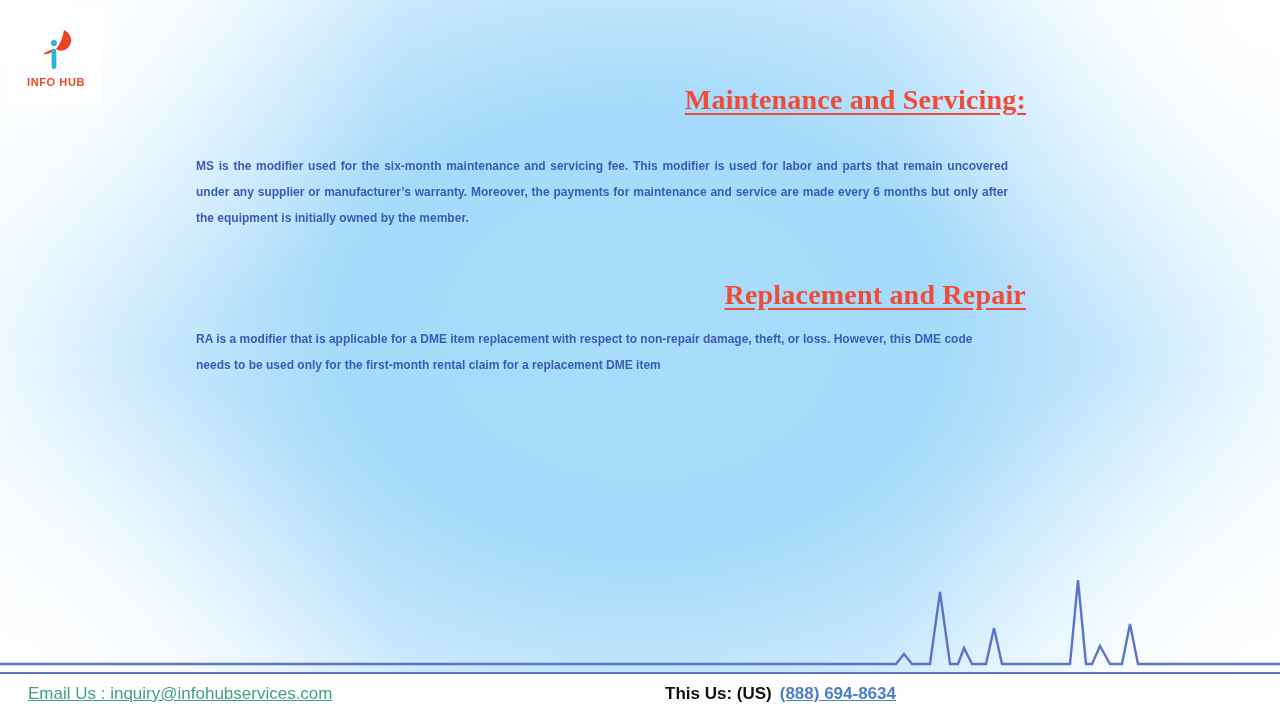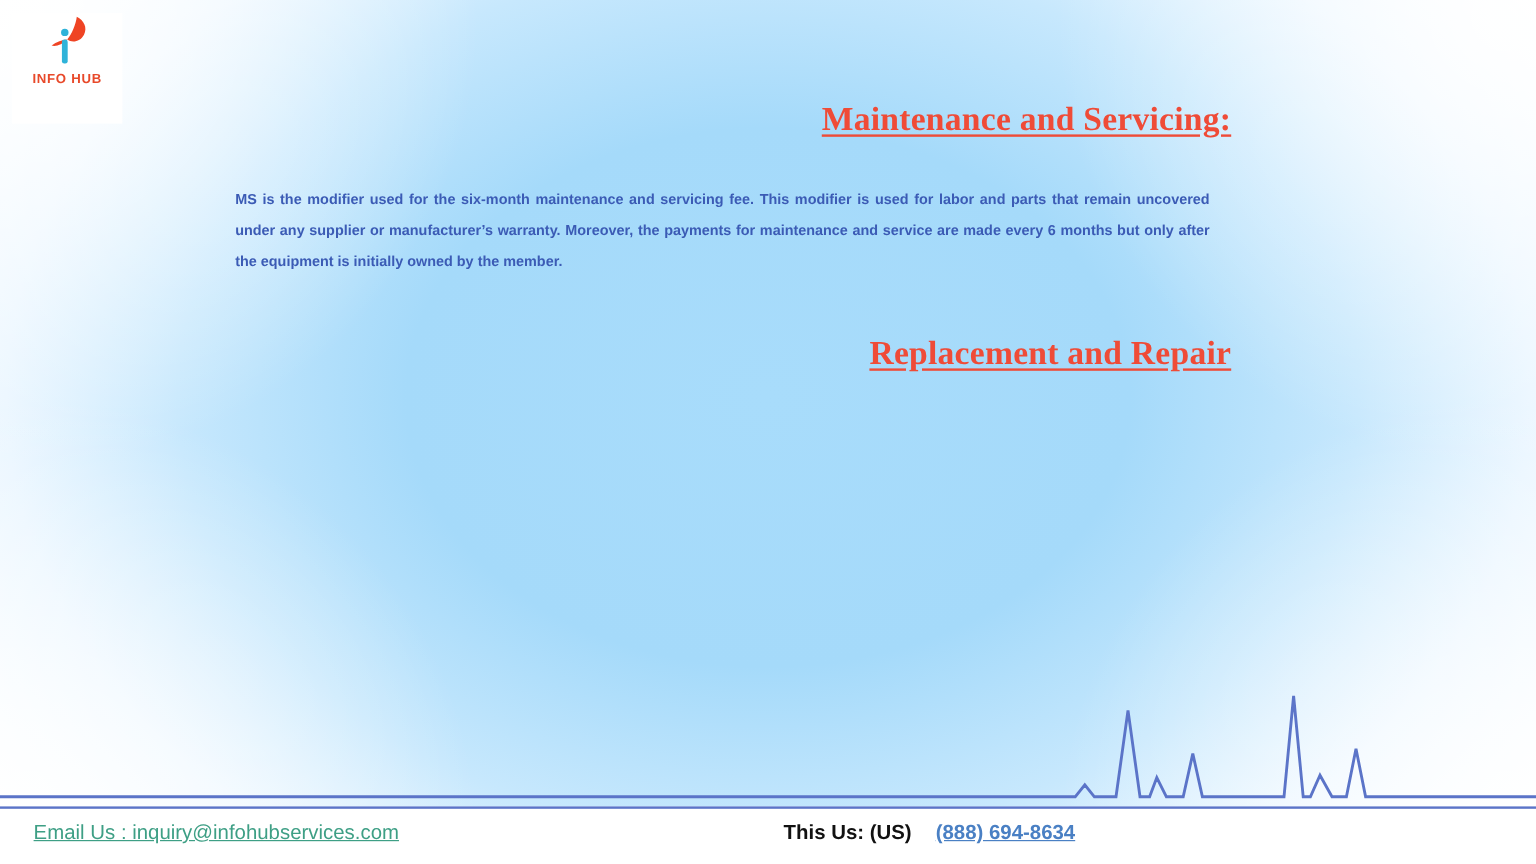--- a/index.html
+++ b/index.html
@@ -40,21 +40,21 @@
   .logo-box {
     position: absolute;
     left: 10px;
     top: 11px;
     width: 92px;
     height: 92px;
     background: #ffffff;
     display: flex;
     flex-direction: column;
     align-items: center;
-    justify-content: flex-start;
+    justify-content: center;
     z-index: 5;
   }
   .logo-mark {
     position: relative;
     width: 44px;
     height: 46px;
   }
   .logo-text {
     margin-top: 3px;
     font-size: 11px;
@@ -131,21 +131,21 @@
     top: 10px;
     white-space: nowrap;
     font-size: 17px;
     font-weight: bold;
     color: #111111;
     font-family: "Liberation Sans", sans-serif;
   }
   .call-number {
     color: #4a80c4;
     text-decoration: underline;
-    margin-left: 20px;
+    margin-left: 8px;
     font-weight: bold;
     cursor: pointer;
   }
 
   
   .ecg {
     position: absolute;
     left: 0;
     bottom: 44px;
     width: 1280px;
@@ -169,20 +169,21 @@
       </svg>
     </div>
     <div class="logo-text">INFO HUB</div>
   </div>
 
   <div class="content">
     <h1 class="heading">Maintenance and Servicing:</h1>
     <p class="para">MS is the modifier used for the six-month maintenance and servicing fee. This modifier is used for labor and parts that remain uncovered under any supplier or manufacturer’s warranty. Moreover, the payments for maintenance and service are made every 6 months but only after the equipment is initially owned by the member.</p>
     <div class="block-gap"></div>
     <h1 class="heading second">Replacement and Repair</h1>
+    <p class="para no-justify">RA is a modifier that is applicable for a DME item replacement with respect to non-repair damage, theft, or loss. However, this DME code needs to be used only for the first-month rental claim for a replacement DME item</p>
   </div>
 
   <svg class="ecg" viewBox="0 0 1280 110" preserveAspectRatio="none" xmlns="http://www.w3.org/2000/svg">
     <polyline fill="none" stroke="#5b74c8" stroke-width="2.4" points="0,98 880,98 896,98 904,88 912,98 930,98 940,26 950,98 958,98 964,82 972,98 986,98 994,62 1002,98 1060,98 1070,98 1078,14 1086,98 1092,98 1100,80 1110,98 1122,98 1130,58 1138,98 1150,98 1280,98"></polyline>
   </svg>
 
   <div class="footer">
     <div class="footer-inner">
       <a class="email-link" href="#">Email Us : inquiry@infohubservices.com</a>
       <div class="call-wrap">

